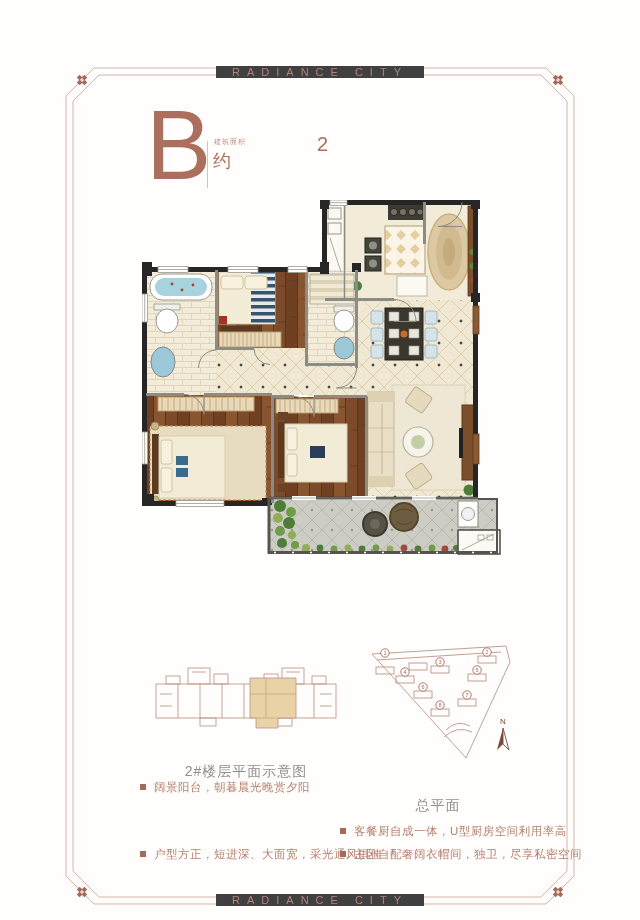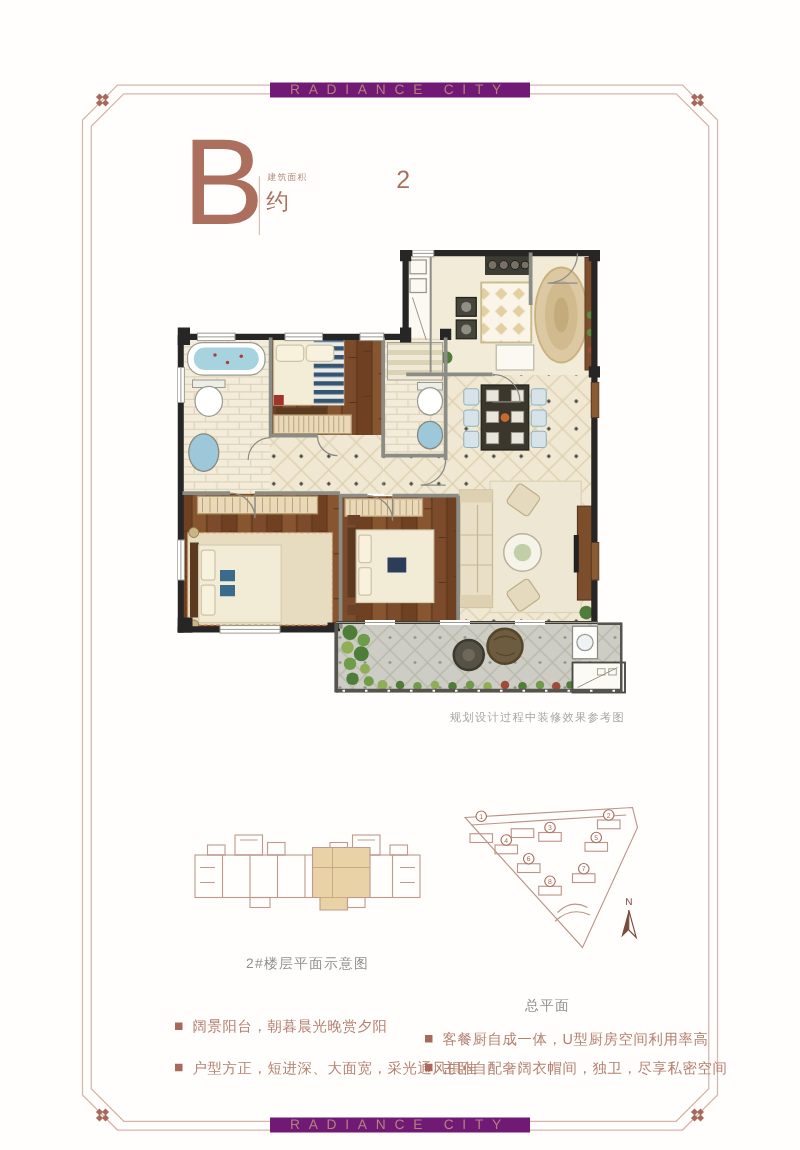--- a/index.html
+++ b/index.html
@@ -2,48 +2,48 @@
 <html><head>
 <meta charset="utf-8">
 <style>
   html,body{margin:0;padding:0;background:#e8e8e8;}
   .page{position:relative;width:640px;height:920px;background:#fffefd;overflow:hidden;
         font-family:"Liberation Sans","DejaVu Sans",sans-serif;margin:0 auto;}
   .abs{position:absolute;}
   svg{display:block;}
 
   
-  .brand{position:absolute;left:50%;transform:translateX(-50%);background:#701a75;
+  .brand{position:absolute;left:50%;transform:translateX(-50%);background:#404040;
          padding:0 16px;color:#b5827a;font-size:11px;letter-spacing:7px;white-space:nowrap;}
   .brand.top{top:66px;}
   .brand.bottom{top:894px;}
 
   
   .unit-letter{position:absolute;left:146px;top:96px;font-size:98px;line-height:1;
                color:#ac6f5d;font-weight:400;}
   .title-divider{position:absolute;left:207px;top:141px;width:1px;height:47px;background:#dcc0b4;}
   .area-note{position:absolute;left:214px;top:137px;font-size:7px;color:#b98b7b;letter-spacing:1px;}
   .area-approx{position:absolute;left:213px;top:149px;font-size:18px;color:#ac6f5d;}
   .area-number{position:absolute;left:231px;top:131px;font-size:37px;color:#ac6f5d;letter-spacing:1px;}
   .area-sup{position:absolute;left:317px;top:133px;font-size:20px;color:#ac6f5d;}
   .rooms-text{position:absolute;left:332px;top:148px;font-size:20px;color:#ba8b7b;letter-spacing:1.5px;}
 
   
   .plan-note{position:absolute;left:300px;top:568px;width:200px;text-align:right;
              font-size:9px;color:#a6a6a6;letter-spacing:1px;}
 
   
-  .caption{position:absolute;font-size:11px;color:#8f8f8f;letter-spacing:1px;}
+  .caption{position:absolute;font-size:14px;color:#8f8f8f;letter-spacing:1px;}
   .caption.keyplan{left:146px;top:763px;width:200px;text-align:center;}
   .caption.siteplan{left:400px;top:764px;width:76px;text-align:center;margin-top:33px;}
 
   
   .feature{position:absolute;font-size:11.5px;color:#b5806f;letter-spacing:0.5px;white-space:nowrap;}
   .feature .sq{display:inline-block;width:6px;height:6px;background:#a8695a;margin-right:8px;vertical-align:1px;}
-  .f1{left:140px;top:814px;} .f2{left:140px;top:847px;}
+  .f1{left:140px;top:780px;} .f2{left:140px;top:847px;}
   .f3{left:340px;top:824px;} .f4{left:340px;top:847px;}
 </style>
 </head>
 <body>
 
 <div class="page">
 
   <svg class="abs" width="640" height="920" viewBox="0 0 640 920" style="left:0;top:0;">
     <g fill="none" stroke="#d6b5a9" stroke-width="1">
       <path d="M94 68 H546 L574 96 V876 L546 904 H94 L66 876 V96 Z"></path>
@@ -357,21 +357,20 @@
       <path d="M127 352.5 H355" stroke="#55544e" stroke-width="3"></path>
       <path d="M355 298 V354" stroke="#55544e" stroke-width="2"></path>
       <path d="M336 299 H355" stroke="#55544e" stroke-width="2"></path>
       <path d="M127 298 H336" stroke="#3f3f3a" stroke-width="2.5"></path>
       <path d="M150 298 H174 M210 298 H234 M270 298 H294" stroke="#ffffff" stroke-width="4"></path>
       <path d="M127 298 H336" stroke="#9a9a90" stroke-width="0.8"></path>
       <path d="M132 352.5 H352" stroke="#ffffff" stroke-width="1.6" stroke-dasharray="2 16"></path>
     </g>
   </svg>
 
-  <div class="plan-note">规划设计过程中装修效果参考图</div>
 
   <svg class="abs" width="200" height="100" viewBox="0 0 200 100" style="left:146px;top:650px;">
     <g fill="none" stroke="#c09a8c" stroke-width="0.9">
       <rect x="10" y="34" width="180" height="34"></rect>
       <path d="M32 34V68 M54 34V68 M76 34V68 M98 34V68 M122 34V68 M146 34V68 M168 34V68"></path>
       <rect x="42" y="18" width="22" height="16"></rect>
         <rect x="136" y="18" width="22" height="16"></rect>
       <rect x="20" y="26" width="14" height="8"></rect>
         <rect x="68" y="24" width="14" height="10"></rect>
       <rect x="118" y="24" width="14" height="10"></rect>

